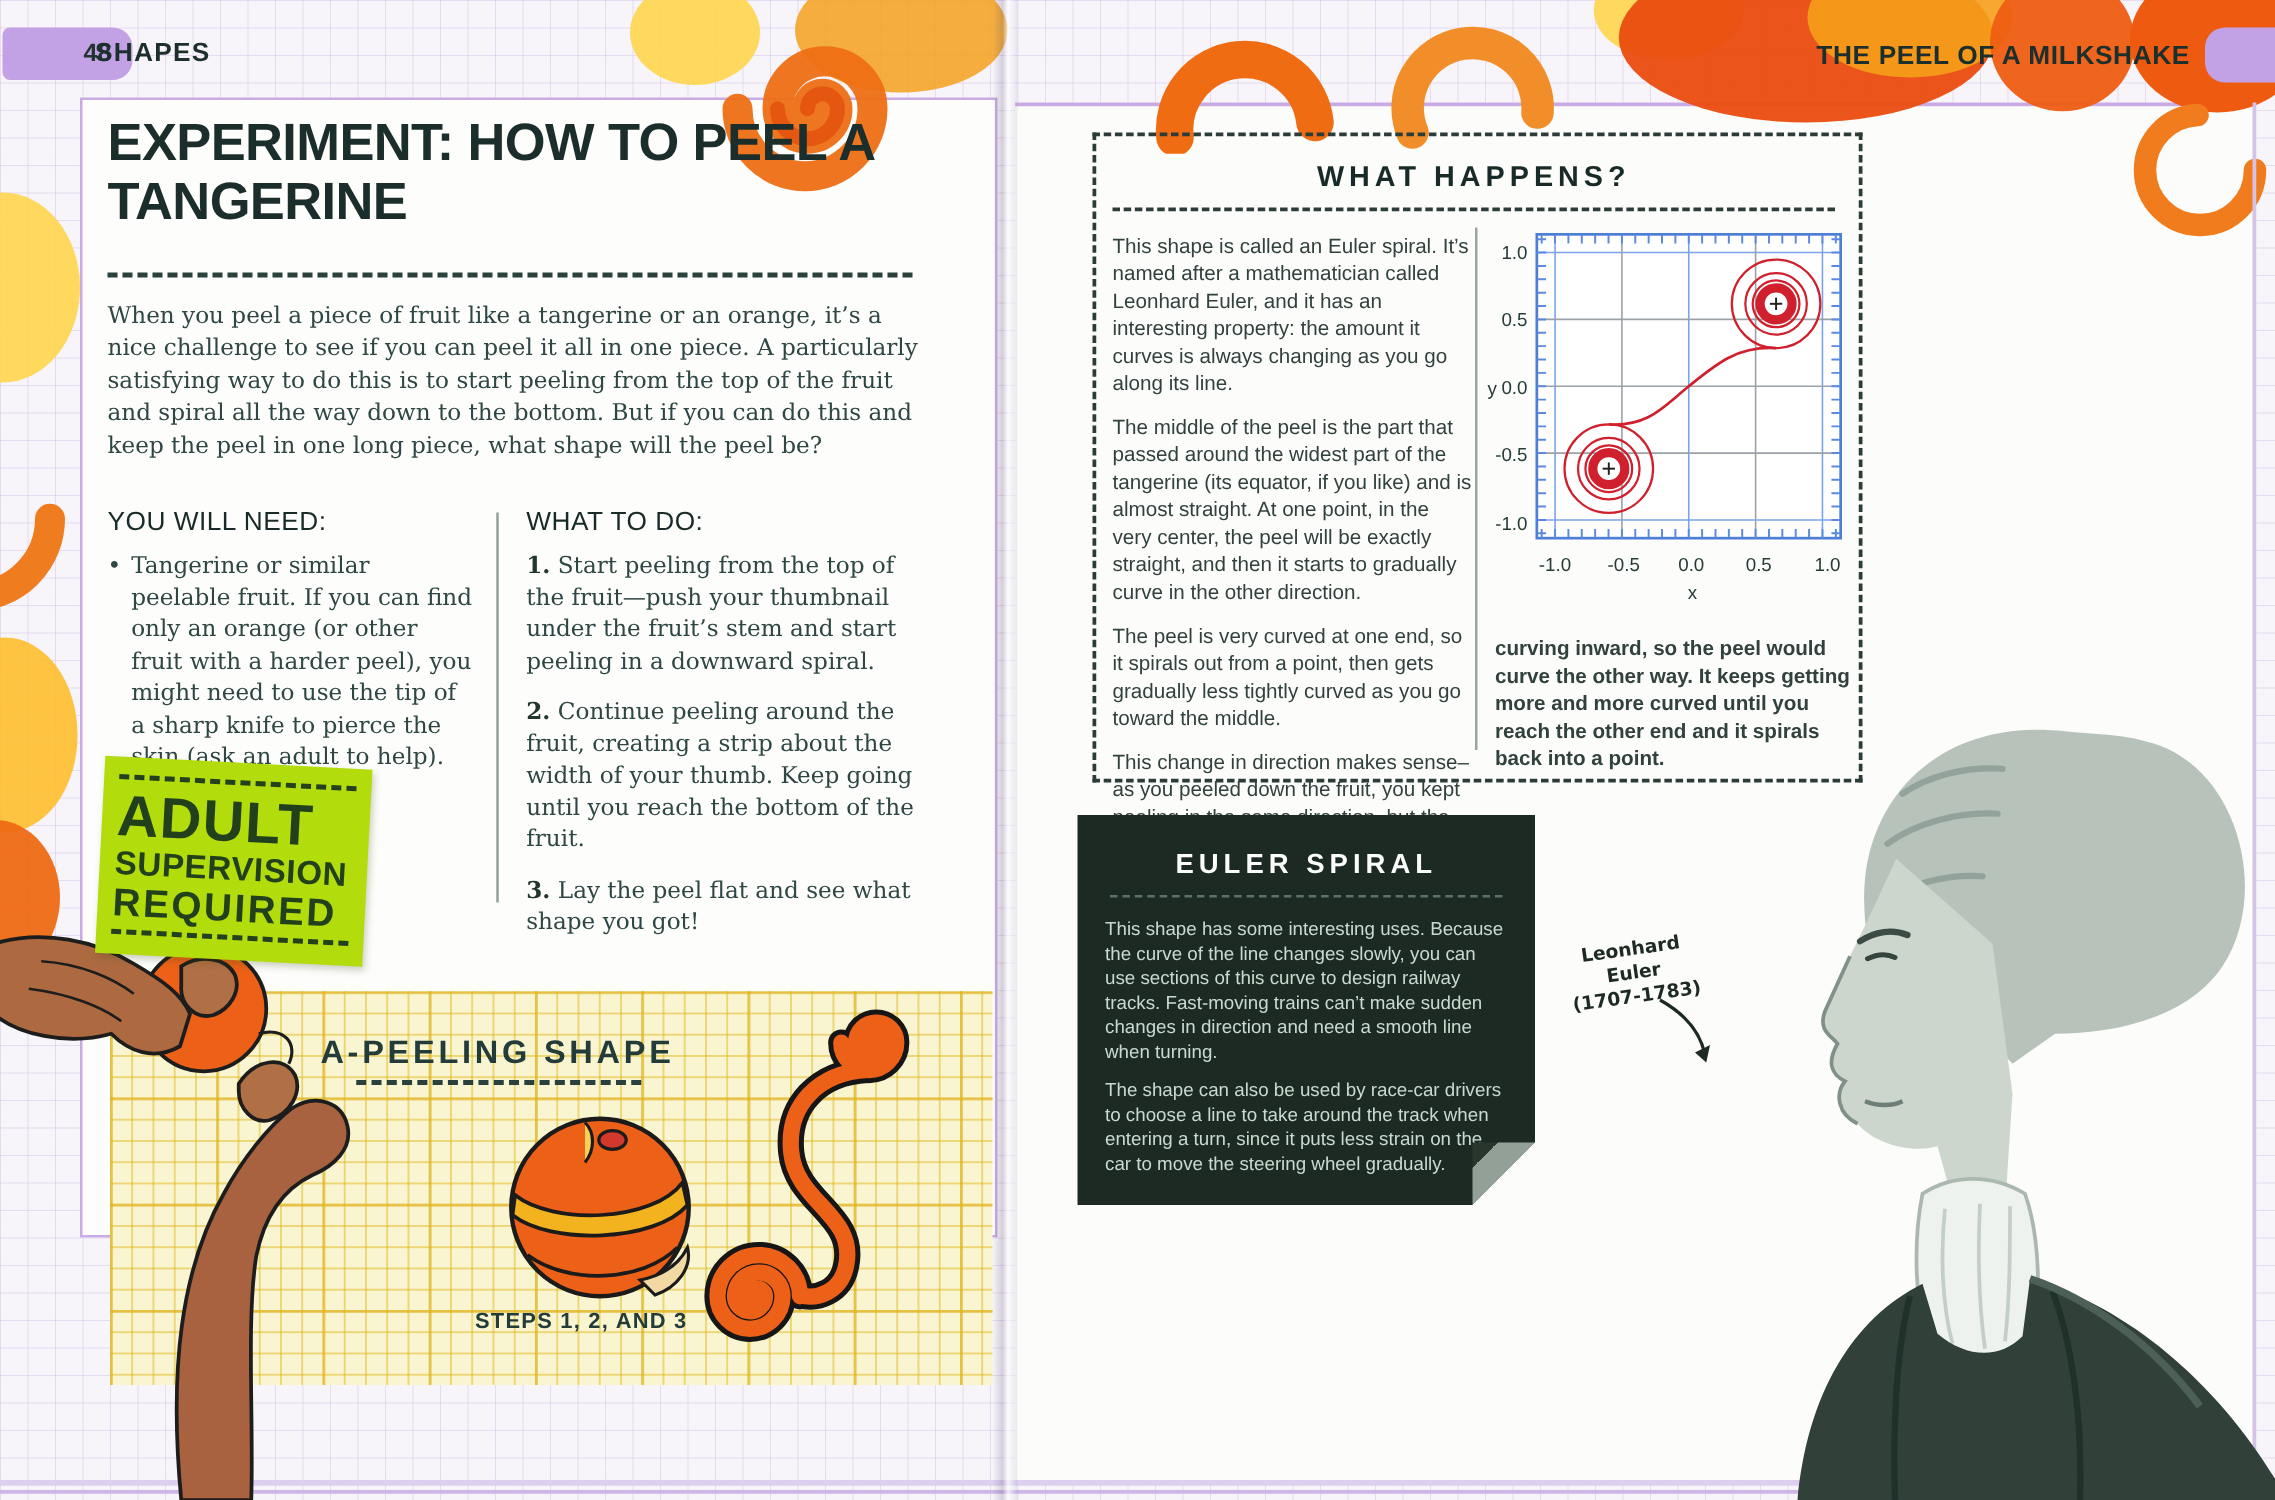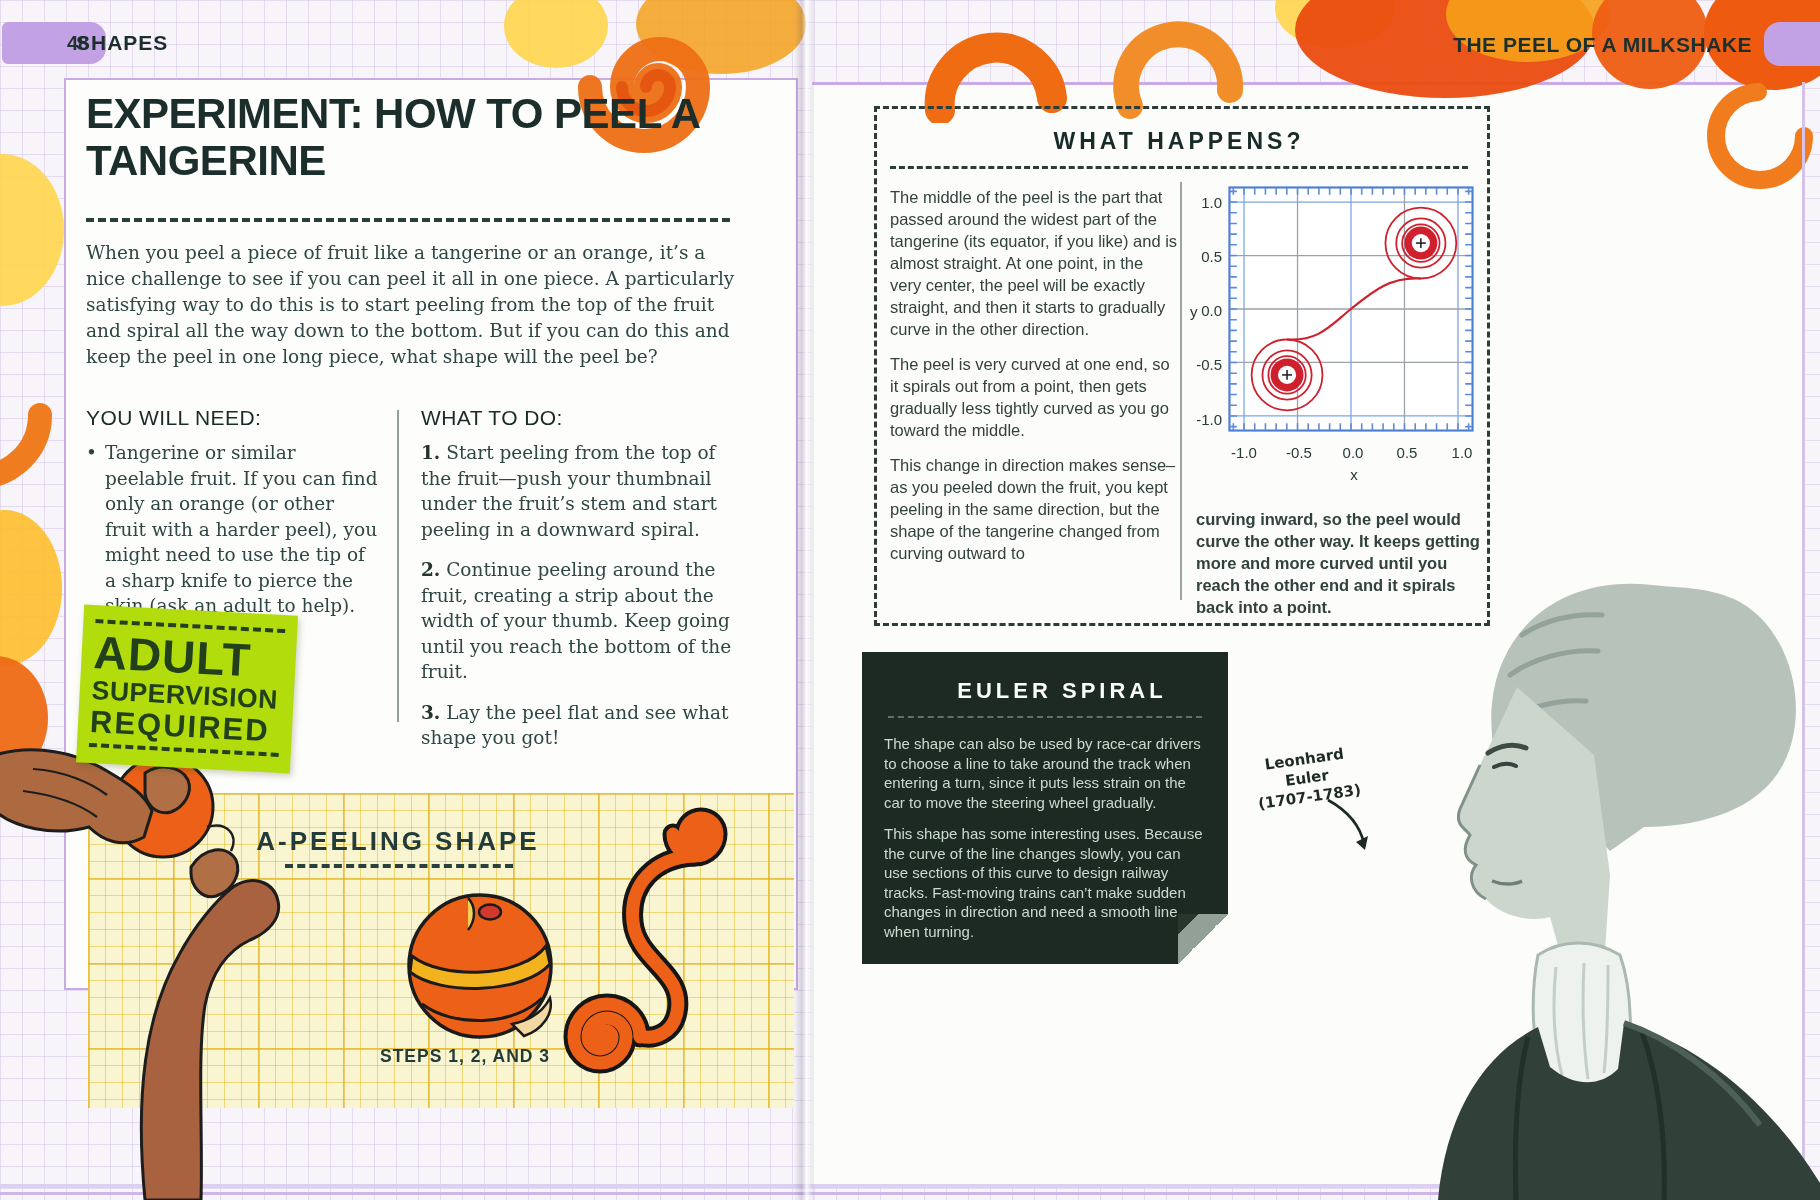--- a/index.html
+++ b/index.html
@@ -79,21 +79,21 @@
 
   
   .chart-svg{left:1228px;top:186px;}
   .ytick{left:1176px;width:46px;text-align:right;font-size:15px;color:#273c39;}
   .xtick{top:444px;width:44px;text-align:center;font-size:15px;color:#273c39;}
   .axis-x{left:1332px;top:466px;width:44px;text-align:center;font-size:15px;color:#273c39;}
   .axis-y{left:1190px;top:303px;font-size:15px;color:#273c39;}
 
   
   .euler-panel{left:862px;top:652px;width:366px;height:312px;background:#1d2a23;color:#c9dbd0;}
-  .euler-title{position:absolute;left:17px;top:26px;width:100%;text-align:center;
+  .euler-title{position:absolute;left:0;top:26px;width:100%;text-align:center;
     font-size:22px;font-weight:700;letter-spacing:4px;color:#fafdfb;}
   .euler-dash{position:absolute;left:26px;top:64px;width:314px;border-top:2px dashed #5c7265;}
   .euler-body{position:absolute;left:22px;top:82px;width:324px;}
   .euler-body p{margin:0 0 12px 0;font-size:15px;line-height:19.5px;}
   .fold{position:absolute;right:0;bottom:0;width:50px;height:50px;
     background:linear-gradient(315deg,#fcfcfa 0 50%, #93a098 50% 80%, #28362e 80%);}
 
   .euler-caption{left:1247px;top:750px;width:120px;text-align:center;
     font-family:"DejaVu Sans",sans-serif;font-size:15px;font-weight:600;line-height:19px;
     color:#1d2a23;transform:rotate(-8deg);}
@@ -222,20 +222,21 @@
     <div class="l2">SUPERVISION</div>
     <div class="l3">REQUIRED</div>
     <div class="dashes"></div>
   </div>
 
   <div class="abs z3 wh-panel"></div>
   <div class="abs z3 wh-title">WHAT HAPPENS?</div>
   <div class="abs z3 wh-dash"></div>
 
   <div class="abs z3 wh-col1">
+    <p>This shape is called an Euler spiral. It’s named after a mathematician called Leonhard Euler, and it has an interesting property: the amount it curves is always changing as you go along its line.</p>
     <p>The middle of the peel is the part that passed around the widest part of the tangerine (its equator, if you like) and is almost straight. At one point, in the very center, the peel will be exactly straight, and then it starts to gradually curve in the other direction.</p>
     <p>The peel is very curved at one end, so it spirals out from a point, then gets gradually less tightly curved as you go toward the middle.</p>
     <p>This change in direction makes sense–as you peeled down the fruit, you kept peeling in the same direction, but the shape of the tangerine changed from curving outward to</p>
   </div>
   <div class="abs z3 wh-vrule"></div>
   <div class="abs z3 wh-col2">
     <p>curving inward, so the peel would curve the other way. It keeps getting more and more curved until you reach the other end and it spirals back into a point.</p>
   </div>
 
   <svg class="abs z3 chart-svg" width="246" height="246" viewBox="0 0 250 250">
@@ -290,22 +291,22 @@
   <div class="abs z3 xtick" style="left:1331px;">0.0</div>
   <div class="abs z3 xtick" style="left:1385px;">0.5</div>
   <div class="abs z3 xtick" style="left:1440px;">1.0</div>
   <div class="abs z3 axis-x">x</div>
   <div class="abs z3 axis-y">y</div>
 
   <div class="abs z3 euler-panel">
     <div class="euler-title">EULER SPIRAL</div>
     <div class="euler-dash"></div>
     <div class="euler-body">
+      <p>This shape has some interesting uses. Because the curve of the line changes slowly, you can use sections of this curve to design railway tracks. Fast-moving trains can’t make sudden changes in direction and need a smooth line when turning.</p>
       <p>The shape can also be used by race-car drivers to choose a line to take around the track when entering a turn, since it puts less strain on the car to move the steering wheel gradually.</p>
-      <p>This shape has some interesting uses. Because the curve of the line changes slowly, you can use sections of this curve to design railway tracks. Fast-moving trains can’t make sudden changes in direction and need a smooth line when turning.</p>
     </div>
     <div class="fold"></div>
   </div>
 
   <div class="abs z4 euler-caption">
     <div>Leonhard Euler</div>
     <div>(1707-1783)</div>
   </div>
   <svg class="abs z4 arrow-svg" width="60" height="62" viewBox="0 0 60 62">
     <path d="M10 4 C 28 14 42 28 46 48" fill="none" stroke="#1d2a23" stroke-width="2.6"></path>

